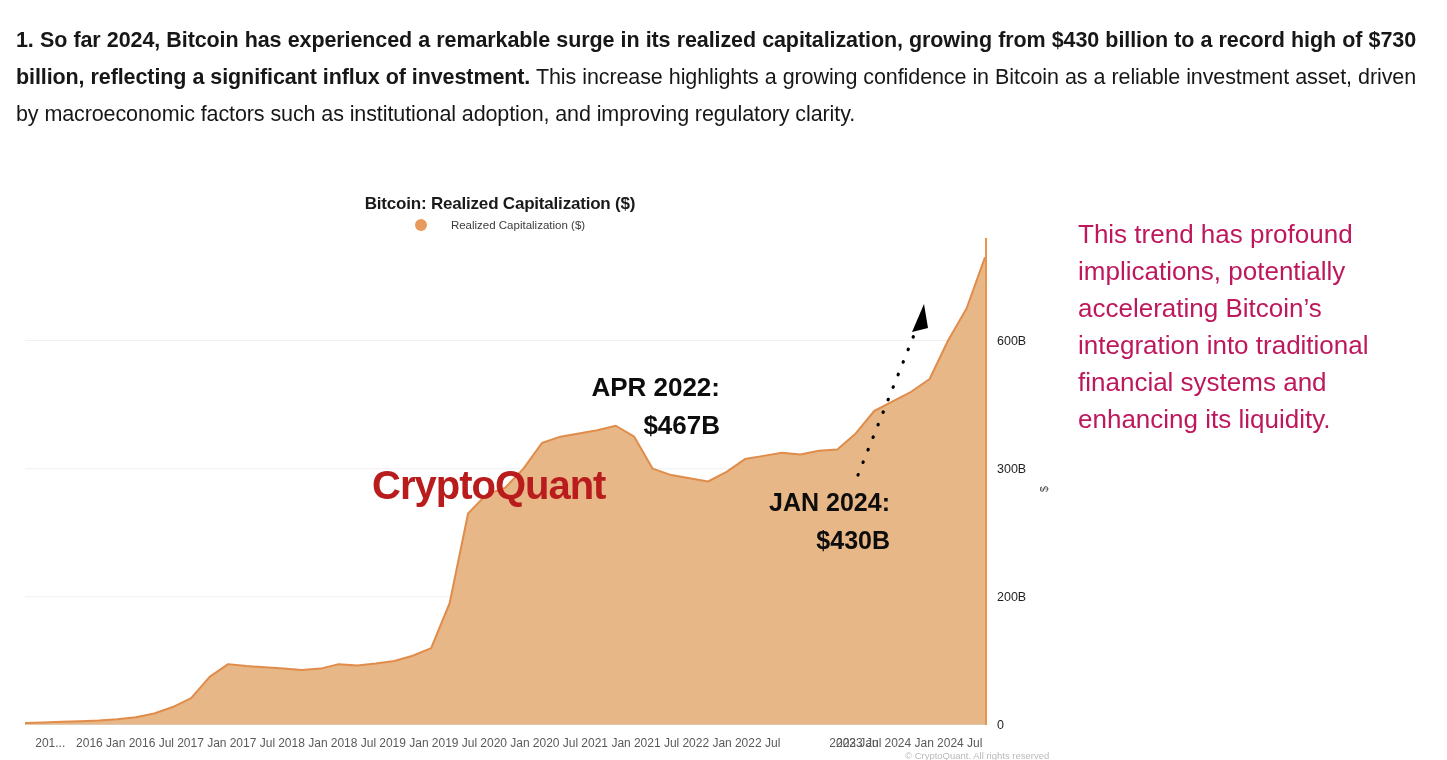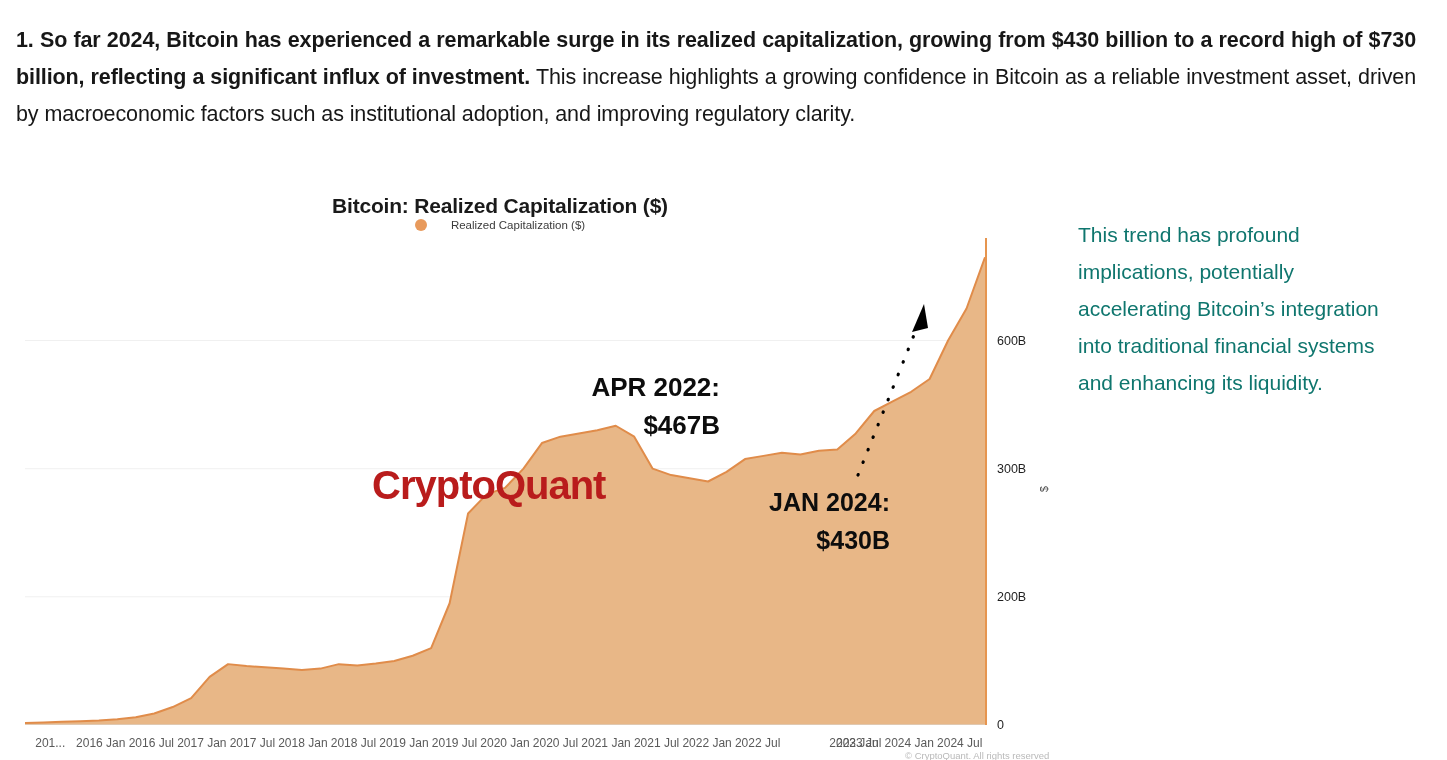--- a/index.html
+++ b/index.html
@@ -27,21 +27,21 @@
 
   
   #chart-block {
     position: absolute;
     left: 0px; top: 190px;
     width: 1055px; height: 570px;
   }
   .chart-title {
     position: absolute; left: 0; top: 4px; width: 1000px;
     text-align: center;
-    font-size: 21px; font-weight: 700; color: #1a1a1a;
+    font-size: 17px; font-weight: 700; color: #1a1a1a;
     letter-spacing: -0.2px;
   }
   .legend {
     position: absolute; left: 0; top: 29px; width: 1000px;
     display: flex; align-items: center; justify-content: center; gap: 24px;
   }
   .legend-dot {
     width: 12px; height: 12px; border-radius: 50%;
     background: #e89a5c;
   }
@@ -120,23 +120,23 @@
     white-space: nowrap;
   }
   #annot-apr  { left: 520px; top: 368px; width: 200px; font-size: 26px; }
   #annot-jan  { left: 690px; top: 483px; width: 200px; font-size: 25px; }
   #annot-dec  { left: 780px; top: 210px; width: 200px; font-size: 26px; }
 
   
   .side-text {
     position: absolute;
     left: 1078px; top: 216px; width: 330px;
-    font-size: 21px;
+    font-size: 26px;
     line-height: 37px;
-    color: #0f766e;
+    color: #be185d;
   }
 </style>
 </head>
 <body>
 
 <div id="root">
 
   <div class="intro">
     <b>1. So far 2024, Bitcoin has experienced a remarkable surge in its realized capitalization, growing from $430 billion to a record high of $730 billion, reflecting a significant influx of investment.</b><span> This increase highlights a growing confidence in Bitcoin as a reliable investment asset, driven by macroeconomic factors such as institutional adoption, and improving regulatory clarity.</span>
   </div>

